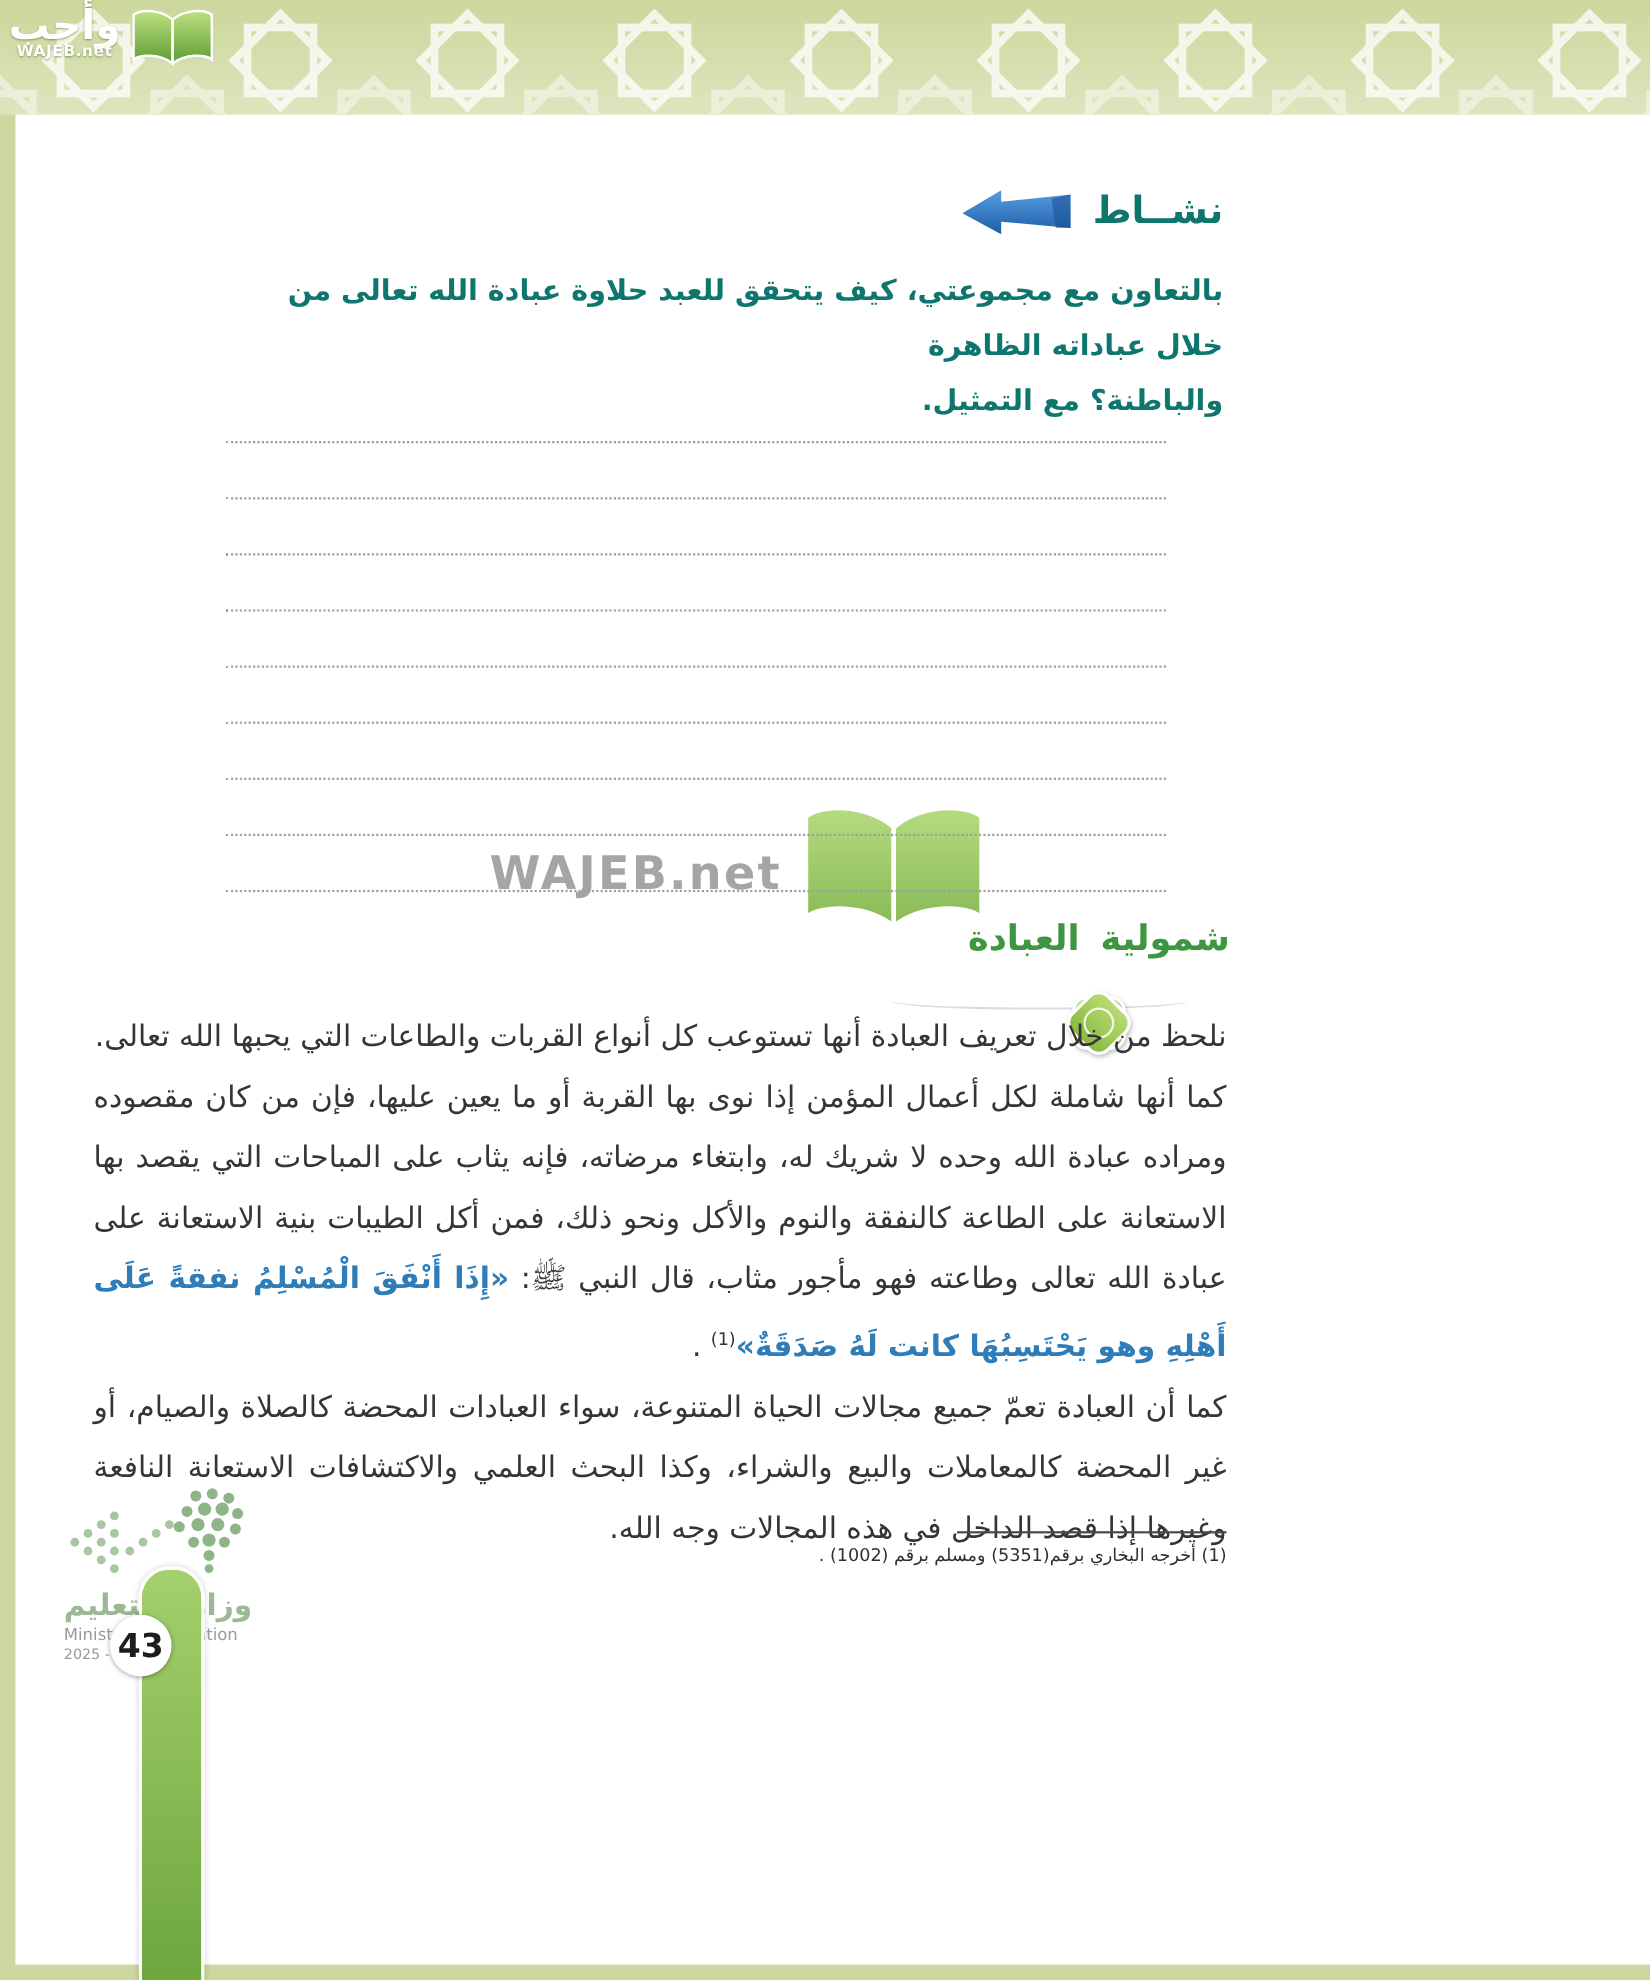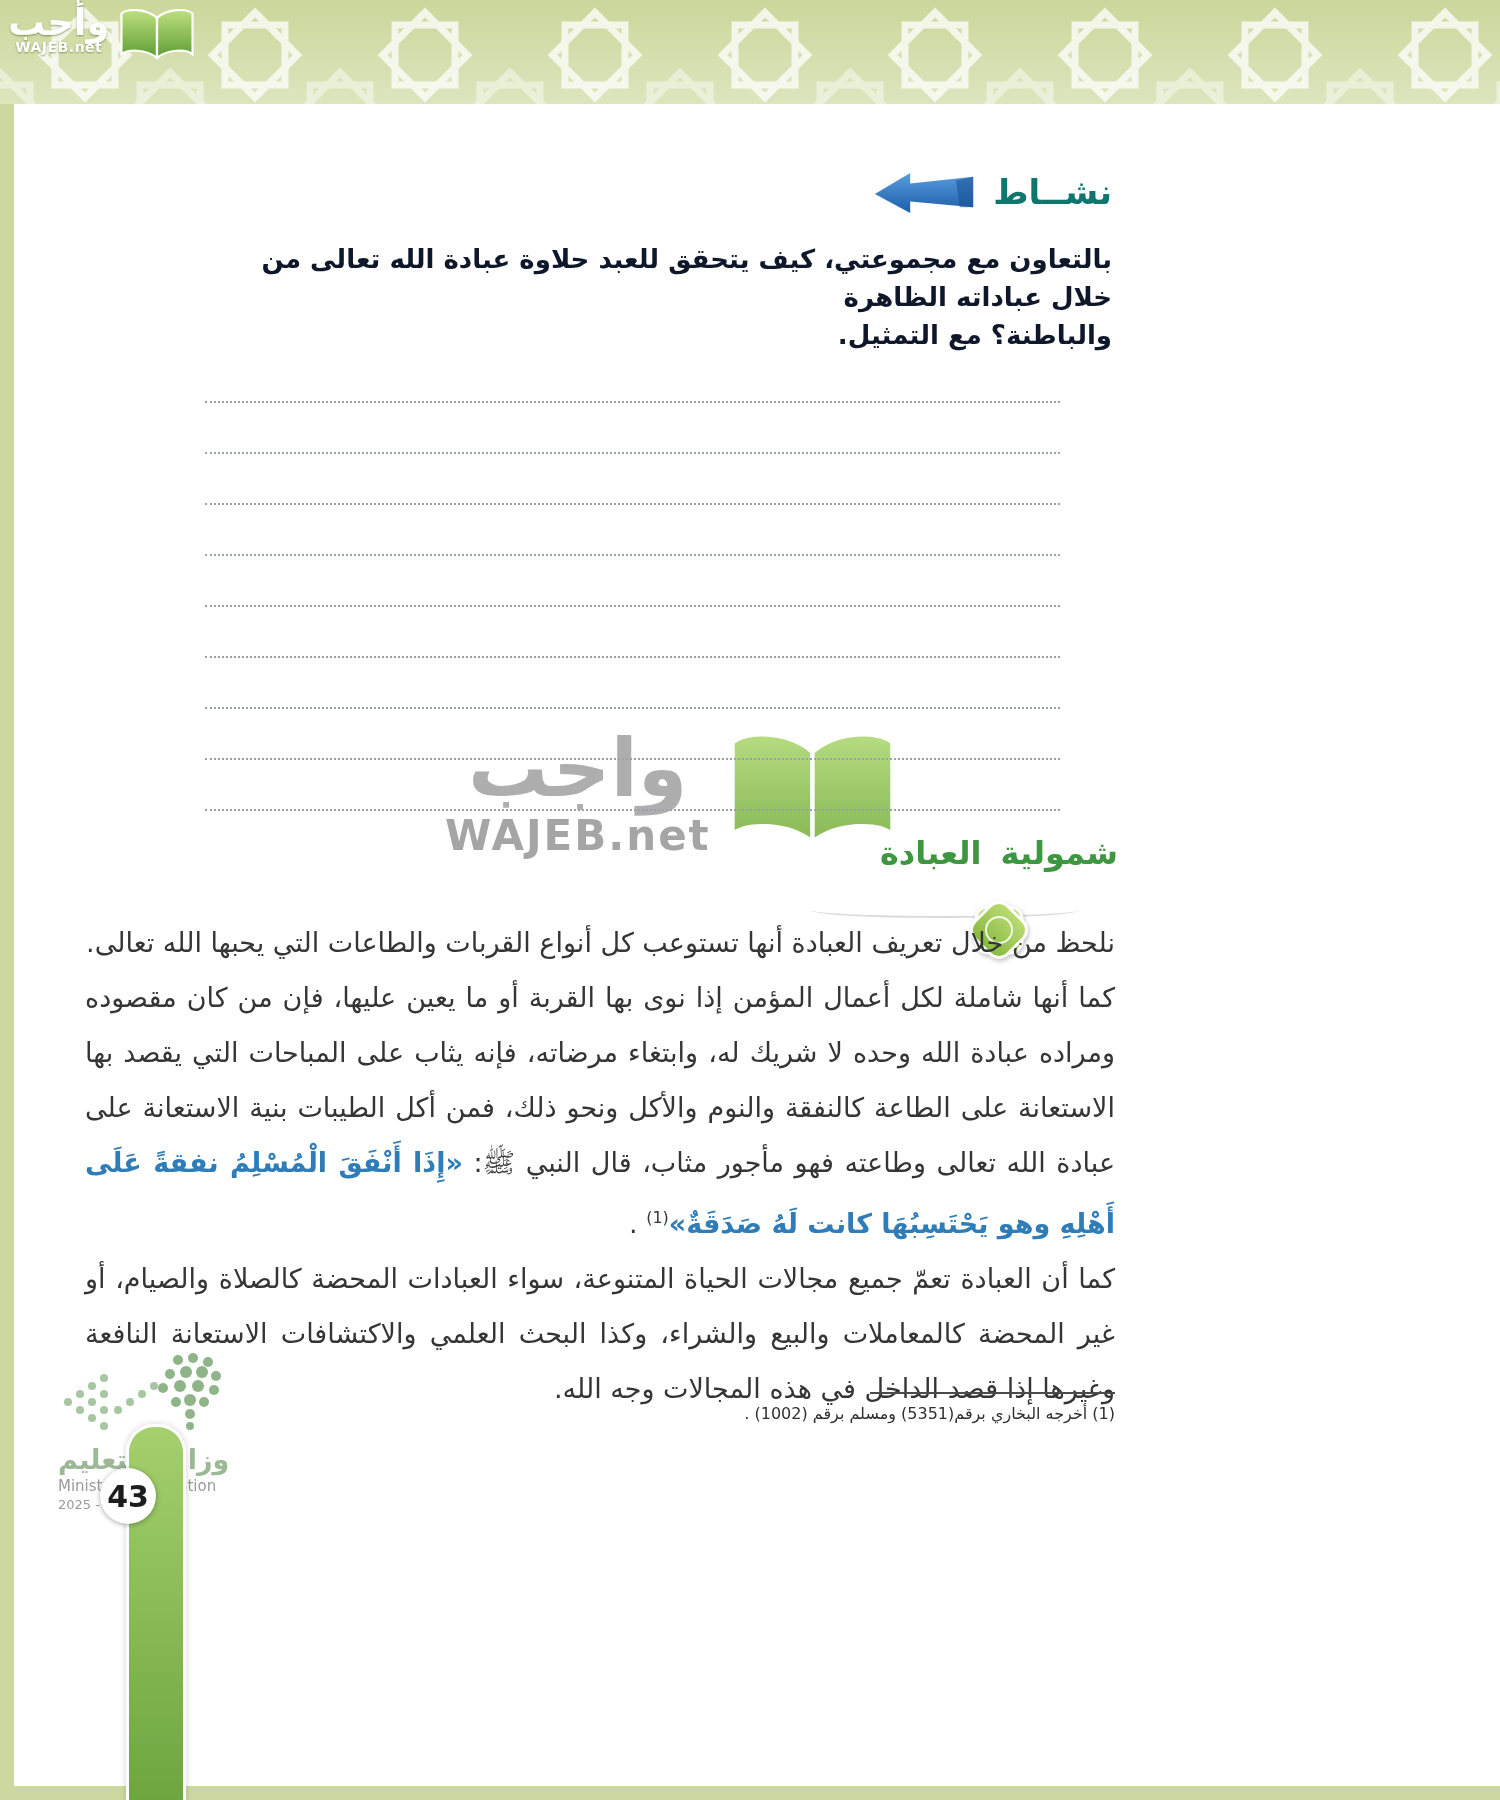--- a/index.html
+++ b/index.html
@@ -17,21 +17,21 @@
   
   .site-logo{position:absolute;top:5px;left:8px;display:flex;direction:ltr;align-items:flex-start;gap:8px;z-index:3;}
   .site-logo .txt{display:flex;flex-direction:column;align-items:center;margin-top:2px;}
   .site-logo .ar{font-size:37px;font-weight:bold;color:#ffffff;text-shadow:0 1px 2px rgba(60,90,20,.55);line-height:32px;}
   .site-logo .en{font-size:14px;font-weight:bold;color:#ffffff;text-shadow:0 1px 2px rgba(60,90,20,.55);letter-spacing:.5px;}
 
   
   .activity-header{position:absolute;top:168px;right:388px;display:flex;direction:rtl;align-items:center;gap:16px;z-index:2;}
   .activity-title{font-size:34px;font-weight:bold;color:#0f766e;}
   .question{position:absolute;top:240px;right:388px;width:870px;direction:rtl;text-align:right;
-    color:#0f172a;font-size:26px;font-weight:bold;line-height:38px;z-index:2;}
+    color:#0f766e;font-size:26px;font-weight:bold;line-height:50px;z-index:2;}
   .question span{display:block;}
 
   .answer-lines{position:absolute;top:352px;right:440px;width:855px;z-index:2;}
   .answer-line{height:49px;border-bottom:2px dotted #9aa0a6;}
 
   
   .watermark{position:absolute;top:718px;left:445px;display:flex;direction:ltr;align-items:center;gap:14px;opacity:.9;z-index:0;}
   .watermark .txt{display:flex;flex-direction:column;align-items:center;}
   .watermark .ar{font-size:80px;font-weight:bold;color:#a6a6a6;line-height:84px;}
   .watermark .en{font-size:42px;font-weight:bold;color:#9c9c9c;letter-spacing:2px;}
@@ -145,21 +145,20 @@
     <div class="answer-line"></div>
     <div class="answer-line"></div>
     <div class="answer-line"></div>
     <div class="answer-line"></div>
     <div class="answer-line"></div>
     <div class="answer-line"></div>
   </div>
 
   <div class="watermark">
     <div class="txt">
-      <span class="ar">واجب</span>
       <span class="en">WAJEB.net</span>
     </div>
     <svg width="175" height="150" viewBox="0 0 90 70">
       <defs>
         <linearGradient id="bkg2" x1="0" y1="0" x2="0" y2="1">
           <stop offset="0" stop-color="#aed873"></stop>
             <stop offset="1" stop-color="#7cb243"></stop>
         </linearGradient>
       </defs>
       <path d="M45,14 C32,3 11,3 4,9 L4,56 C11,50 32,50 45,60 Z" fill="url(#bkg2)" stroke="#ffffff" stroke-width="2"></path>

